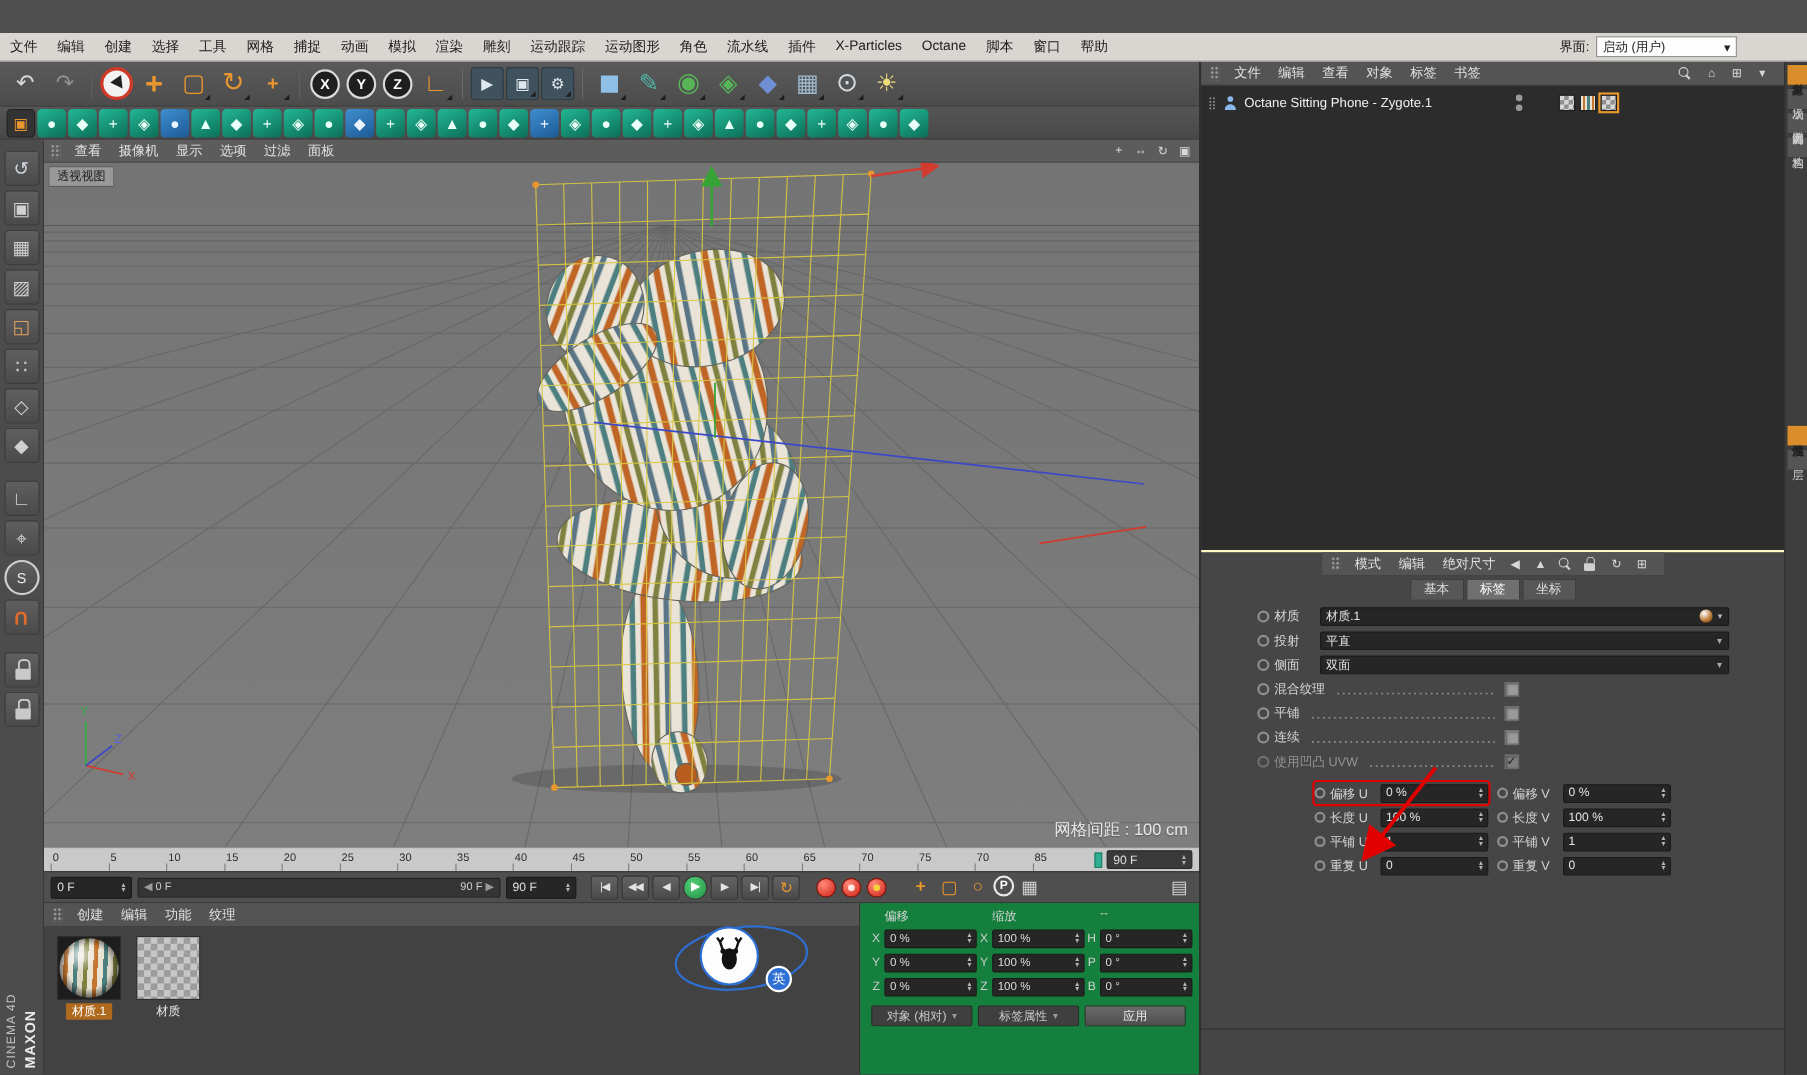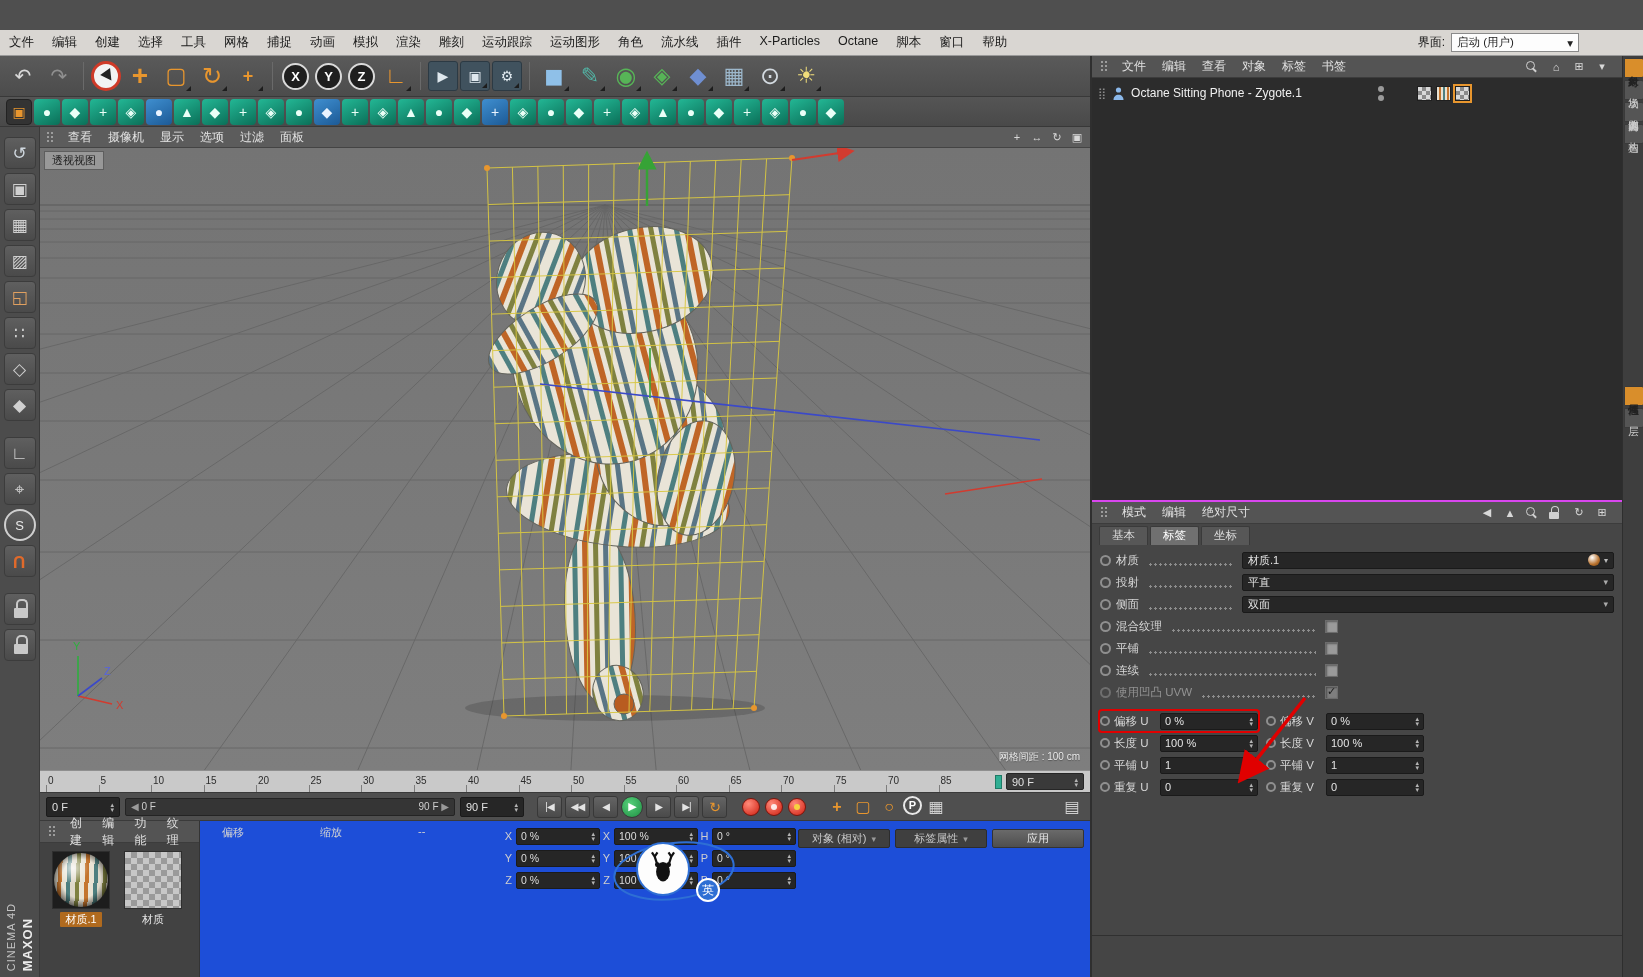--- a/index.html
+++ b/index.html
@@ -62,21 +62,21 @@
 .micon{min-width:16px;height:16px;display:flex;align-items:center;justify-content:center;color:#d8d8d8;font-size:11px;position:relative;}
 .cssMag{width:13px;}
 .cssMag::before{content:"";position:absolute;width:7px;height:7px;border:1.5px solid #d0d0d0;border-radius:50%;left:1px;top:2px;}
 .cssMag::after{content:"";position:absolute;width:5px;height:1.5px;background:#d0d0d0;transform:rotate(45deg);left:7px;top:10px;}
 .cssLock{width:12px;}
 .cssLock::before{content:"";width:10px;height:7px;background:#d0d0d0;position:absolute;bottom:2px;left:1px;border-radius:1px;}
 .cssLock::after{content:"";width:6px;height:5px;border:1.5px solid #d0d0d0;border-bottom:none;border-radius:4px 4px 0 0;position:absolute;top:1px;left:3px;}
 .viewport{position:relative;flex:1;background:linear-gradient(#747474,#7e7e7e);overflow:hidden;}
 .vplabel{position:absolute;top:3px;left:4px;background:#989898;border:1px solid #5e5e5e;color:#1e1e1e;font-size:11px;padding:1px 7px;z-index:5;}
 .scene{position:absolute;inset:0;width:100%;height:100%;}
-.gridlabel{position:absolute;right:10px;bottom:6px;color:#e9e9e9;font-size:10px;z-index:5;text-shadow:0 1px 1px rgba(0,0,0,.35);}
+.gridlabel{position:absolute;right:10px;bottom:6px;color:#e9e9e9;font-size:15px;z-index:5;text-shadow:0 1px 1px rgba(0,0,0,.35);}
 
 
 .ruler{height:22px;background:#c9c9c9;border-top:1px solid #8f8f8f;display:flex;align-items:stretch;}
 .ticks{flex:1;display:flex;padding-left:8px;overflow:hidden;}
 .tick{flex:1;position:relative;color:#2c2c2c;font-size:10px;padding-top:4px;}
 .tick::before{content:"";position:absolute;left:-2px;top:14px;bottom:0;width:1px;background:#7d7d7d;}
 .range-handle{width:7px;height:14px;background:#2fae93;border:1px solid #1e7a66;align-self:center;margin:0 2px;flex:0 0 auto;}
 .endframe{width:78px;margin:2px 6px 2px 2px;background:#3a3a3a;border:1px solid #262626;border-radius:2px;color:#e0e0e0;display:flex;align-items:center;padding:0 5px;font-size:11px;flex:0 0 auto;}
 .stepper{display:flex;flex-direction:column;justify-content:center;margin-left:auto;line-height:5px;font-size:7px;color:#b5b5b5;}
 .stepper::before{content:"▴";}
@@ -110,21 +110,21 @@
 .matitem{width:62px;display:flex;flex-direction:column;align-items:center;gap:3px;}
 .matthumb{width:58px;height:58px;border:1px solid #2e2e2e;background:#1d1d1d;display:flex;align-items:center;justify-content:center;}
 .ball{width:54px;height:54px;border-radius:50%;
  background:radial-gradient(circle at 35% 28%,rgba(255,255,255,.8),rgba(255,255,255,0) 30%),
  radial-gradient(circle at 50% 48%,rgba(0,0,0,0) 50%,rgba(0,0,0,.55) 72%),
  repeating-linear-gradient(93deg,#e9e3d4 0 5px,#c4752e 5px 9px,#e9e3d4 9px 14px,#4e7f7f 14px 18px,#ded8c9 18px 23px,#7f8140 23px 27px);}
 .checker{width:56px;height:56px;background-image:linear-gradient(45deg,#9a9a9a 25%,transparent 25%,transparent 75%,#9a9a9a 75%),linear-gradient(45deg,#9a9a9a 25%,#c7c7c7 25%,#c7c7c7 75%,#9a9a9a 75%);background-size:12px 12px;background-position:0 0,6px 6px;}
 .matlabel{font-size:11px;color:#e6e6e6;padding:0 5px;border-radius:1px;}
 .matitem.selected .matlabel{background:#b06a1e;color:#fff;}
 
-.coordman{flex:1;background:#1d4ed8;display:flex;flex-direction:row;padding:4px 6px 4px 10px;gap:2px;}
+.coordman{flex:1;background:#15803d;display:flex;flex-direction:column;padding:4px 6px 4px 10px;gap:2px;}
 .cheads{display:flex;color:#d2d2d2;font-size:11px;gap:2px;}
 .cheads span{width:96px;padding-left:12px;}
 .crow{display:flex;align-items:center;gap:2px;height:22px;}
 .cgroup{display:flex;align-items:center;width:96px;gap:3px;}
 .caxis{width:9px;color:#cfcfcf;font-size:11px;text-align:center;flex:0 0 auto;}
 .cfield{flex:1;height:17px;background:#262626;border:1px solid #1b1b1b;border-radius:2px;color:#dedede;font-size:10.5px;display:flex;align-items:center;padding:0 4px;}
 .cfoot{display:flex;gap:5px;margin-top:4px;}
 .cselect{width:92px;height:19px;background:#3f3f3f;border:1px solid #2c2c2c;border-radius:2px;color:#c9c9c9;font-size:11px;display:flex;align-items:center;justify-content:center;gap:5px;}
 .cselect .dar{font-size:9px;color:#9a9a9a;}
 .capply{width:92px;height:19px;background:linear-gradient(#6a6a6a,#4e4e4e);border:1px solid #333;border-radius:2px;color:#e8e8e8;display:flex;align-items:center;justify-content:center;font-size:11px;}
@@ -137,21 +137,21 @@
 .objgrip{color:#8a8a8a;font-size:11px;}
 .objname{font-size:12px;white-space:nowrap;}
 .objspacer{flex:1;}
 .objdots{display:flex;flex-direction:column;gap:3px;margin-right:28px;}
 .objdots i{width:6px;height:6px;border-radius:50%;background:#9a9a9a;}
 .objtags{display:flex;gap:4px;align-items:center;margin-right:146px;}
 .tagicon{width:15px;height:15px;border:1px solid #1f1f1f;background-image:linear-gradient(45deg,#8a8a8a 25%,transparent 25%,transparent 75%,#8a8a8a 75%),linear-gradient(45deg,#8a8a8a 25%,#d8d8d8 25%,#d8d8d8 75%,#8a8a8a 75%);background-size:8px 8px;background-position:0 0,4px 4px;}
 .tagicon.stripe{background:repeating-linear-gradient(90deg,#e8e2d2 0 2px,#c4752e 2px 4px,#e8e2d2 4px 6px,#4e7f7f 6px 8px);}
 .tagicon.selected{outline:2px solid #e8962e;}
 
-.am{height:435px;display:flex;flex-direction:column;background:#464646;border-top:2px solid #d946ef;}
+.am{height:435px;display:flex;flex-direction:column;background:#464646;border-top:2px solid #fef9c3;align-items:center;}
 .amheader{height:25px;background:#3e3e3e;border-bottom:1px solid #303030;display:flex;align-items:center;gap:7px;padding:0 9px;color:#ececec;font-size:12px;}
 .amicon{width:16px;height:16px;border:1px solid #222;background-image:linear-gradient(45deg,#b87333 25%,transparent 25%,transparent 75%,#b87333 75%),linear-gradient(45deg,#b87333 25%,#e3ddcf 25%,#e3ddcf 75%,#b87333 75%);background-size:8px 8px;background-position:0 0,4px 4px;}
 .amtabs{height:21px;display:flex;gap:2px;padding:2px 7px 0;}
 .amtab{padding:1px 12px;background:#575757;border:1px solid #3a3a3a;border-bottom:none;color:#ddd;font-size:11.5px;border-radius:2px 2px 0 0;}
 .amtab.active{background:#707070;color:#fff;}
 .amsection{height:20px;display:flex;align-items:center;padding:0 9px;color:#e6e6e6;font-size:12px;background:#4c4c4c;border-top:1px solid #5a5a5a;border-bottom:1px solid #3d3d3d;}
 .amrows{padding:4px 8px 0;display:flex;flex-direction:column;}
 .arow{height:22px;display:flex;align-items:center;gap:5px;}
 .arow.short{width:238px;}
 .adot{width:11px;height:11px;border:2px solid #8f8f8f;border-radius:50%;flex:0 0 auto;}

